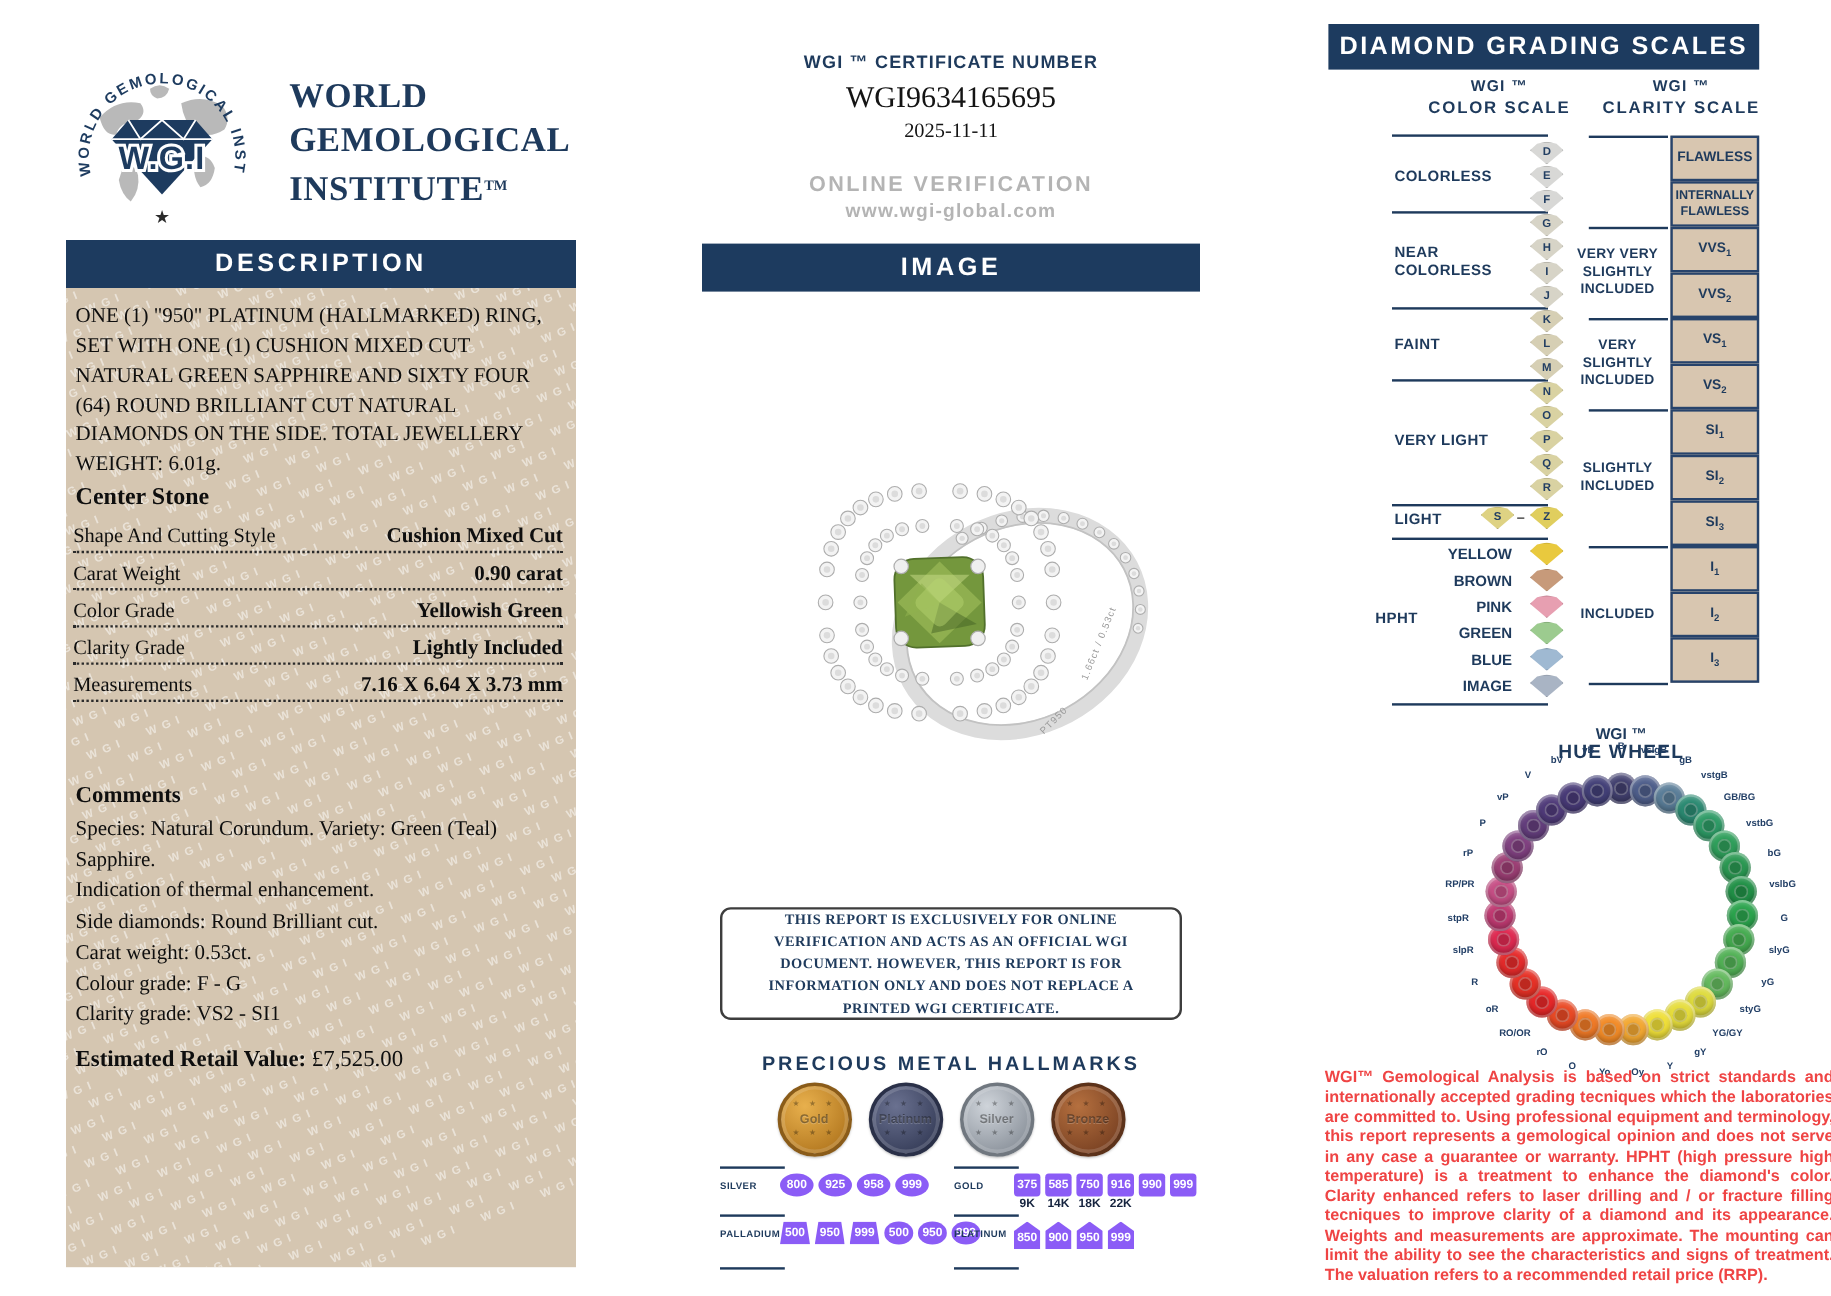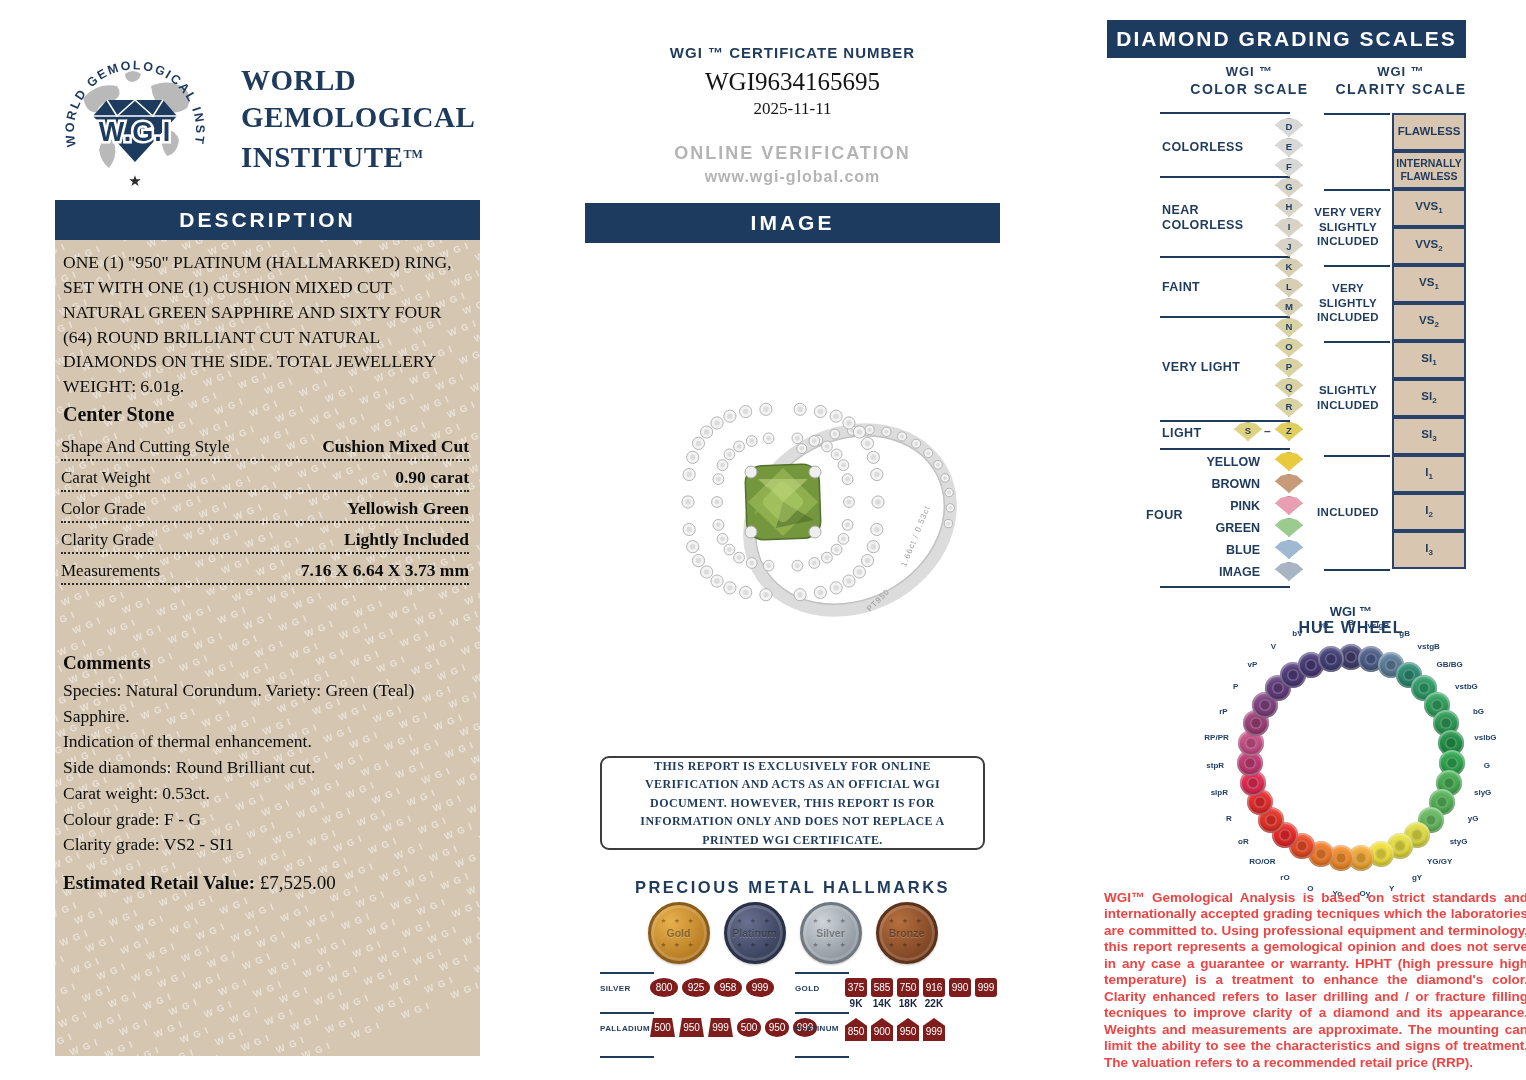--- a/index.html
+++ b/index.html
@@ -63,21 +63,21 @@
   .medal-name{font-size:10.5px;font-weight:bold;color:rgba(0,0,0,.4);
               text-shadow:0 1px 0 rgba(255,255,255,.2);margin:2px 0;}
   .hm-group{position:absolute;top:972px;height:90px;}
   #hm-left{left:600px;width:195px;}
   #hm-right{left:795px;width:230px;}
   .hm-line{position:absolute;left:0;width:54px;border-top:2px solid #1e3a5c;}
   .hm-row{position:absolute;left:0;display:flex;align-items:flex-start;}
   .hm-label{width:50px;font-size:8px;font-weight:bold;color:#1e3a5c;letter-spacing:.4px;padding-top:6px;}
   .hm-badges{display:flex;gap:4px;}
   .bwrap{display:flex;flex-direction:column;align-items:center;gap:1px;}
-  .badge{min-width:22px;height:19px;background:#7f1d1d;color:#fff;font-size:10px;font-weight:normal;
+  .badge{min-width:22px;height:19px;background:#8b5cf6;color:#fff;font-size:10px;font-weight:bold;
          display:flex;align-items:center;justify-content:center;padding:0 2px;box-sizing:border-box;}
   .b-oval{border-radius:50%;min-width:28px;}
   .b-rect{border-radius:3px;}
   .b-trapezoid{clip-path:polygon(12% 0,88% 0,100% 100%,0 100%);min-width:25px;}
   .b-round{border-radius:50%/48%;min-width:24px;}
   .b-house{clip-path:polygon(50% 0,100% 34%,100% 100%,0 100%,0 34%);height:23px;padding-top:4px;}
   .karat{font-size:10px;font-weight:bold;color:#16243f;}
 
   
   #right-panel{left:1088px;top:0;width:438px;height:1000px;margin-left:14px;}
@@ -662,21 +662,21 @@
       <div class="cat-label" style="left: 60px; top: 426px;">LIGHT</div>
       <div class="gem" style="left: 132px; top: 422px; width: 28px; height: 19px;">
         <div class="gem-shape" style="background: rgb(222, 210, 131);"></div>
         <div class="gem-letter">S</div>
       </div>
       <div class="light-dash" style="left: 162px; top: 424px;">–</div>
       <div class="gem" style="left: 173px; top: 422px; width: 28px; height: 19px;">
         <div class="gem-shape" style="background: rgb(224, 206, 94);"></div>
         <div class="gem-letter">Z</div>
       </div>
-      <div class="cat-label" style="left: 44px; top: 508px;">FOUR</div>
+      <div class="cat-label" style="left: 44px; top: 508px;">HPHT</div>
       <div class="fancy-name" style="left: 70px; top: 455px;">YELLOW</div>
       <div class="gem" style="left: 173px; top: 452px; width: 28px; height: 19px;">
         <div class="gem-shape" style="background: rgb(233, 201, 62);"></div>
       </div>
       <div class="fancy-name" style="left: 70px; top: 477px;">BROWN</div>
       <div class="gem" style="left: 173px; top: 474px; width: 28px; height: 19px;">
         <div class="gem-shape" style="background: rgb(199, 154, 122);"></div>
       </div>
       <div class="fancy-name" style="left: 70px; top: 499px;">PINK</div>
       <div class="gem" style="left: 173px; top: 496px; width: 28px; height: 19px;">

